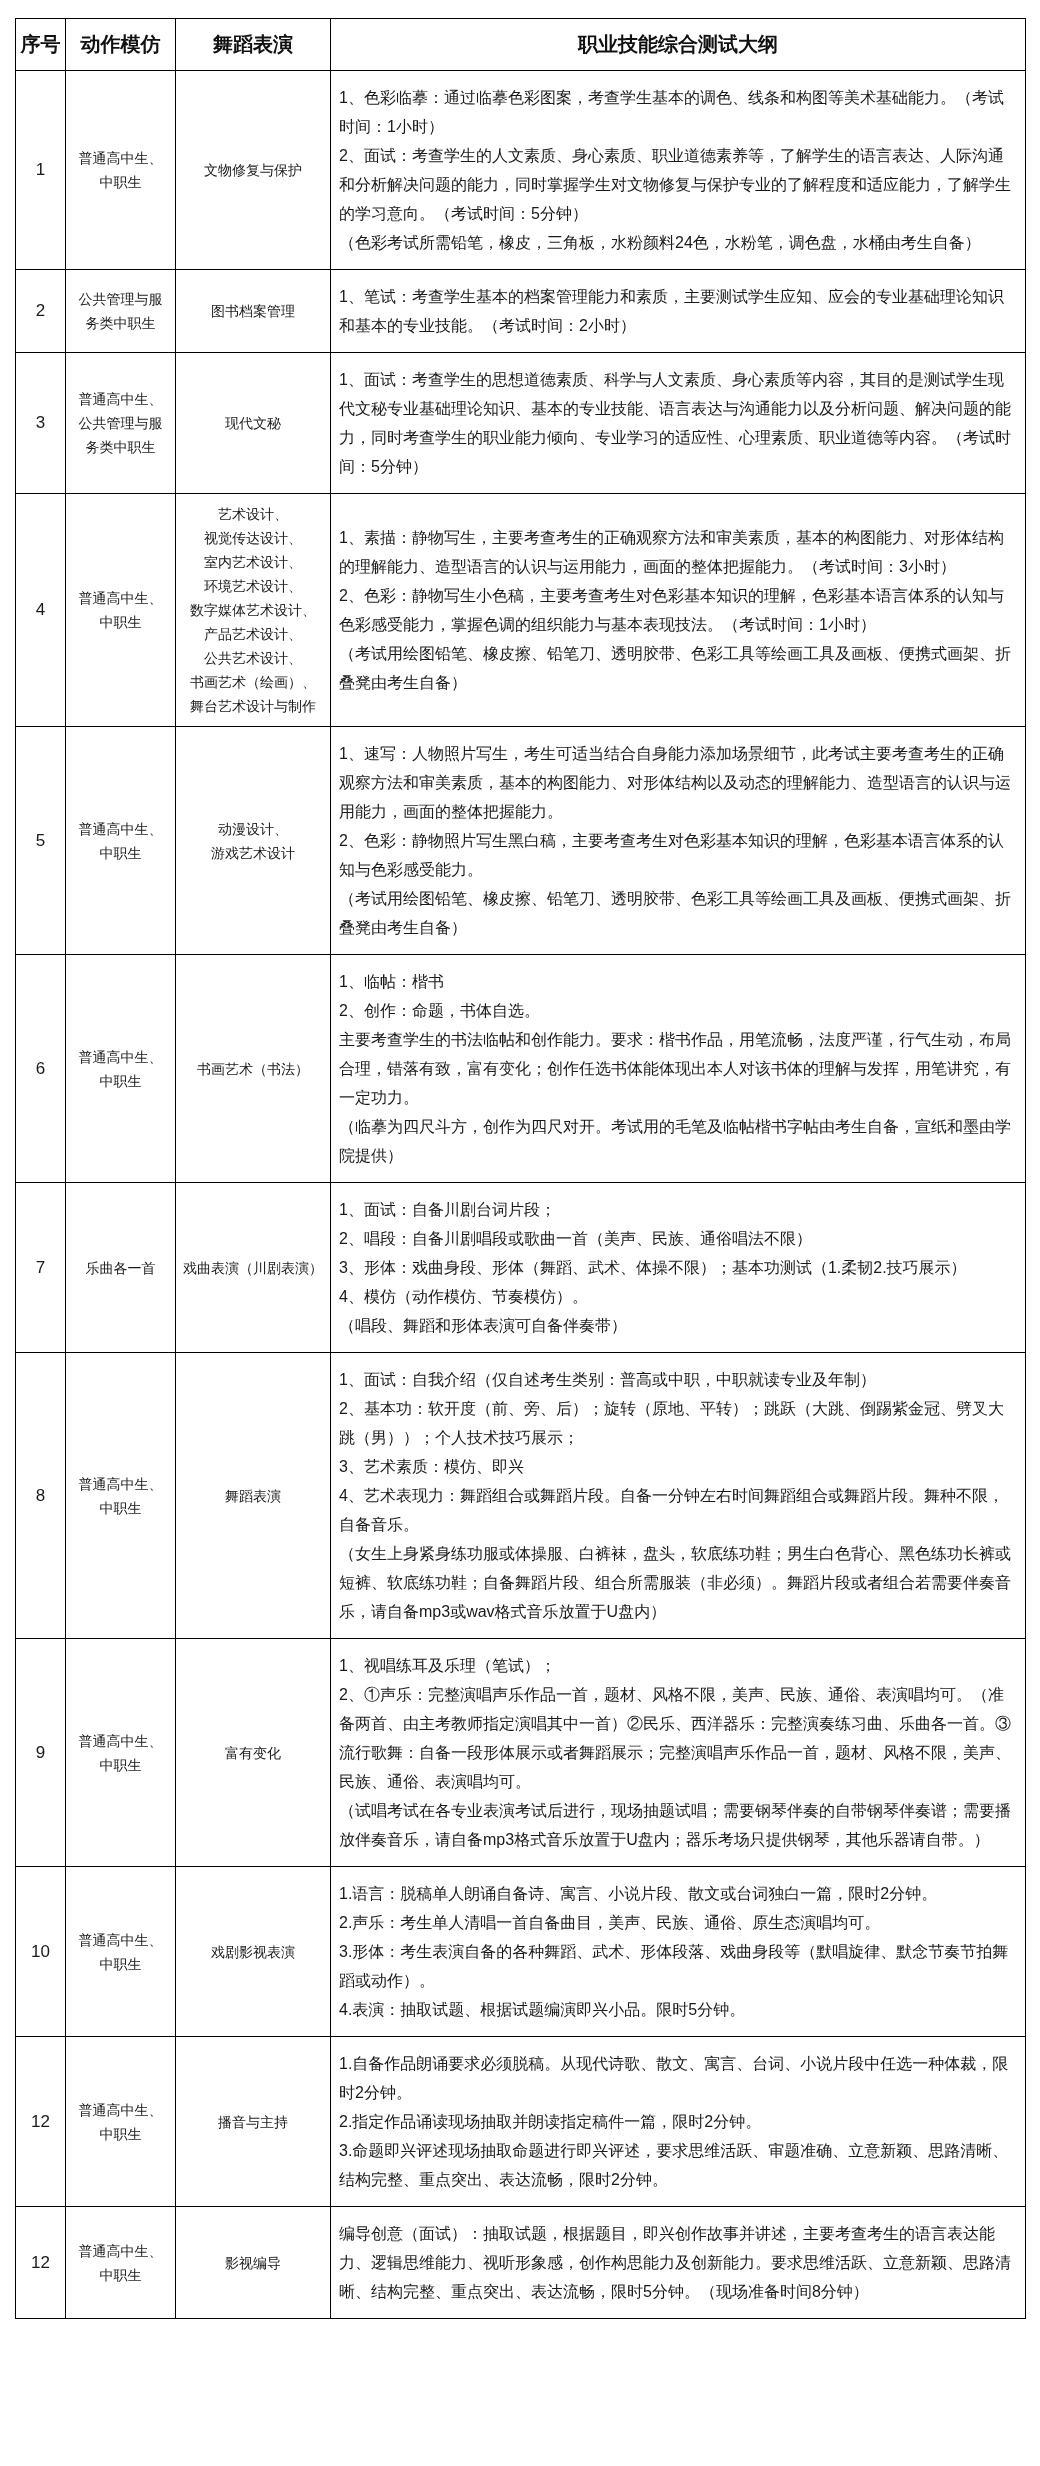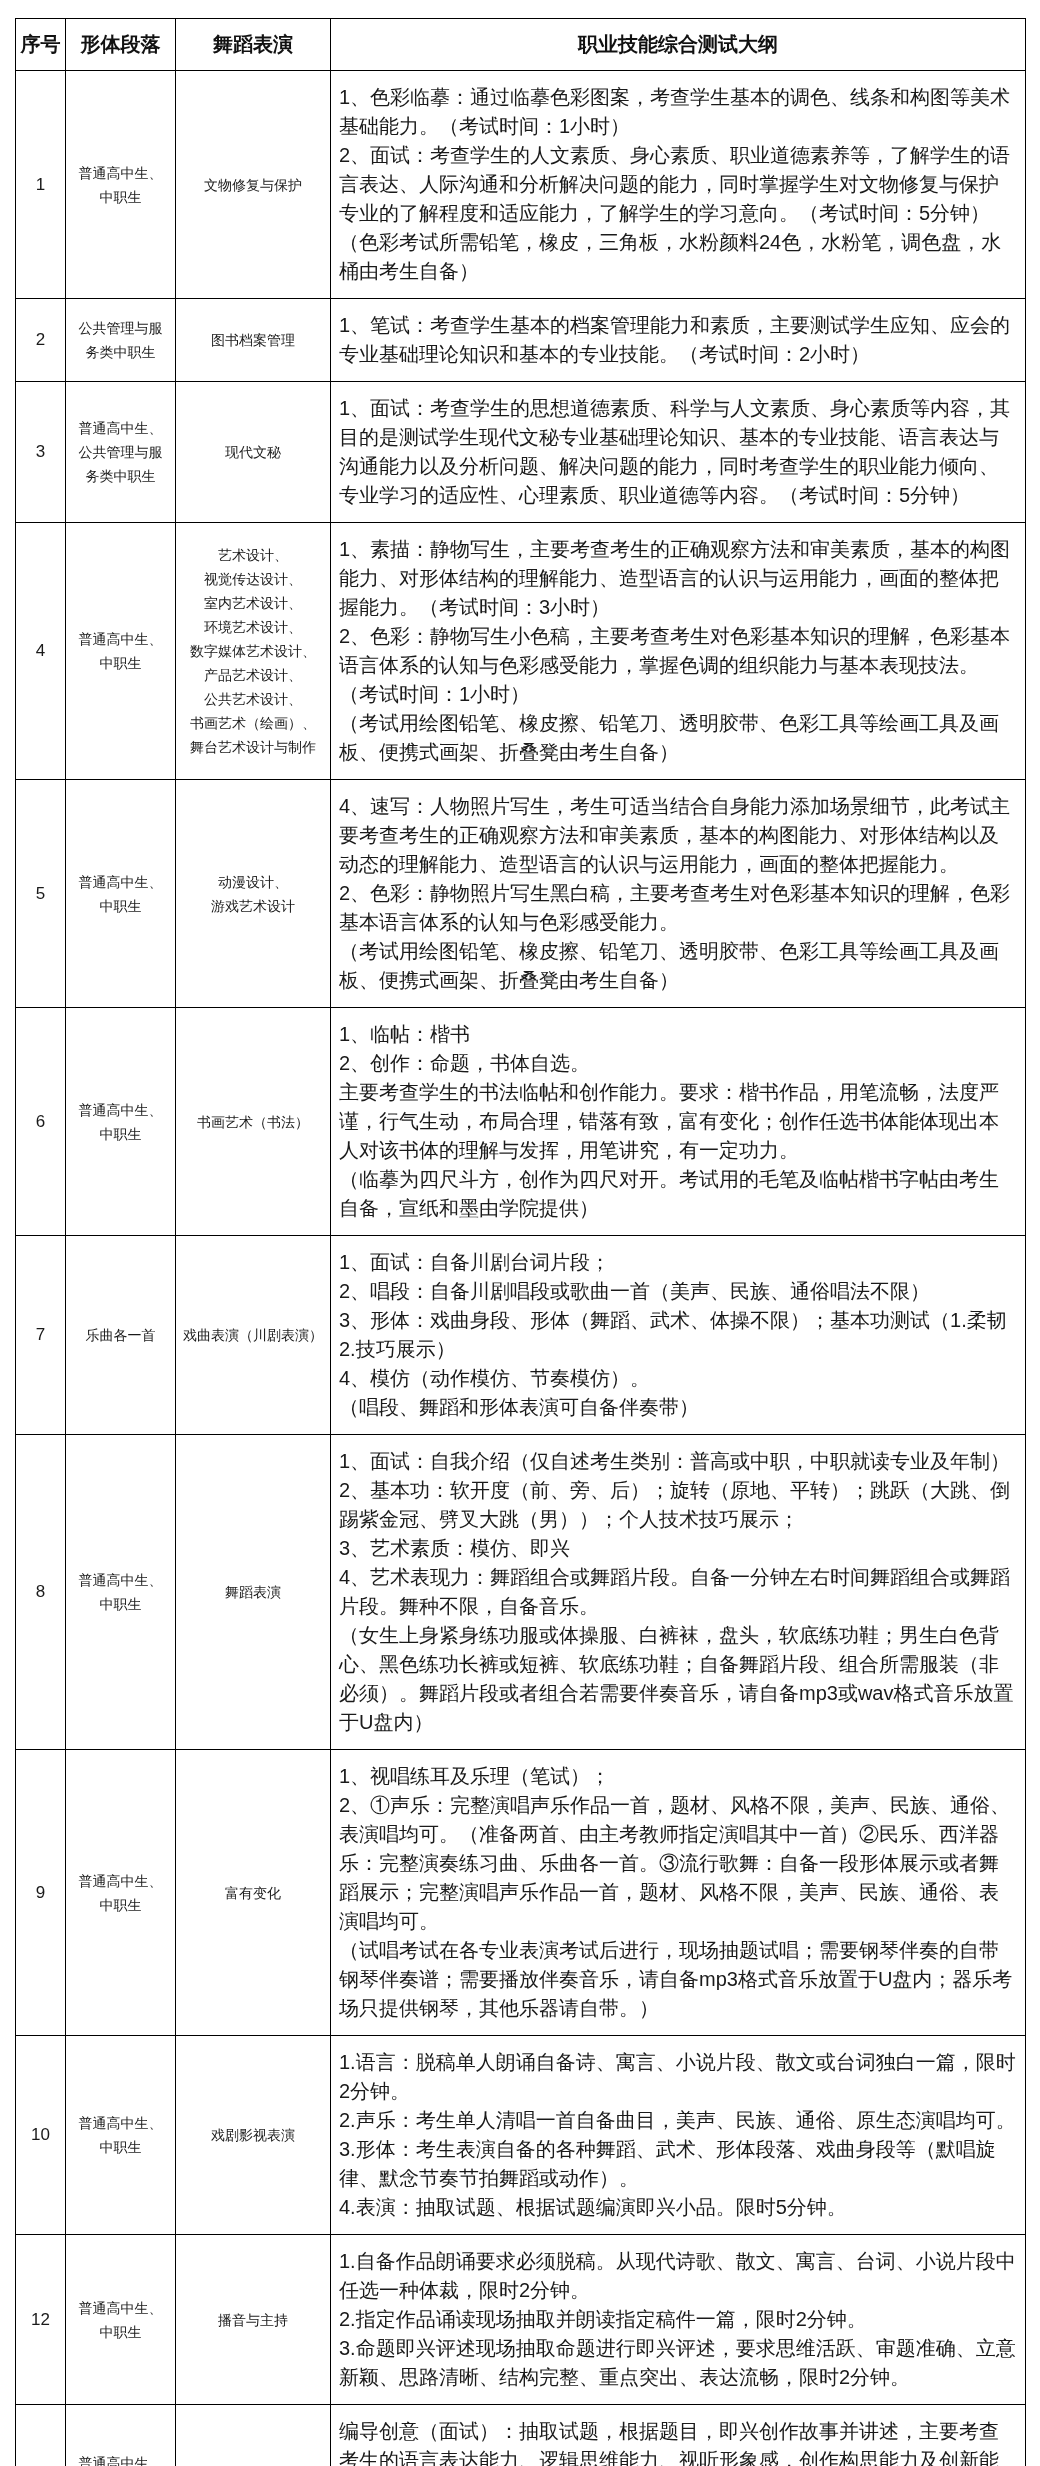--- a/index.html
+++ b/index.html
@@ -39,41 +39,41 @@
     padding: 6px 2px;
   }
   td.c-cat, td.c-major {
     font-size: 14px;
     line-height: 24px;
     text-align: center;
     padding: 8px 3px;
     white-space: pre-line;
   }
   td.c-outline {
-    font-size: 20px;
+    font-size: 16px;
     line-height: 29px;
     text-align: left;
     padding: 12px 8px 12px 8px;
     white-space: pre-line;
   }
 </style>
 </head>
 <body>
 
 <table class="outline-table">
   <colgroup>
     <col style="width:50px">
     <col style="width:110px">
     <col style="width:155px">
     <col style="width:695px">
   </colgroup>
   <thead>
     <tr>
       <th>序号</th>
-      <th>形体段落</th>
+      <th>动作模仿</th>
       <th>舞蹈表演</th>
       <th>职业技能综合测试大纲</th>
     </tr>
   </thead>
   <tbody>
     <tr>
       <td class="c-no">1</td>
       <td class="c-cat">普通高中生、
 中职生</td>
       <td class="c-major">文物修复与保护</td>
@@ -112,21 +112,21 @@
       <td class="c-outline">1、素描：静物写生，主要考查考生的正确观察方法和审美素质，基本的构图能力、对形体结构的理解能力、造型语言的认识与运用能力，画面的整体把握能力。（考试时间：3小时）
 2、色彩：静物写生小色稿，主要考查考生对色彩基本知识的理解，色彩基本语言体系的认知与色彩感受能力，掌握色调的组织能力与基本表现技法。（考试时间：1小时）
 （考试用绘图铅笔、橡皮擦、铅笔刀、透明胶带、色彩工具等绘画工具及画板、便携式画架、折叠凳由考生自备）</td>
     </tr>
     <tr>
       <td class="c-no">5</td>
       <td class="c-cat">普通高中生、
 中职生</td>
       <td class="c-major">动漫设计、
 游戏艺术设计</td>
-      <td class="c-outline">4、速写：人物照片写生，考生可适当结合自身能力添加场景细节，此考试主要考查考生的正确观察方法和审美素质，基本的构图能力、对形体结构以及动态的理解能力、造型语言的认识与运用能力，画面的整体把握能力。
+      <td class="c-outline">1、速写：人物照片写生，考生可适当结合自身能力添加场景细节，此考试主要考查考生的正确观察方法和审美素质，基本的构图能力、对形体结构以及动态的理解能力、造型语言的认识与运用能力，画面的整体把握能力。
 2、色彩：静物照片写生黑白稿，主要考查考生对色彩基本知识的理解，色彩基本语言体系的认知与色彩感受能力。
 （考试用绘图铅笔、橡皮擦、铅笔刀、透明胶带、色彩工具等绘画工具及画板、便携式画架、折叠凳由考生自备）</td>
     </tr>
     <tr>
       <td class="c-no">6</td>
       <td class="c-cat">普通高中生、
 中职生</td>
       <td class="c-major">书画艺术（书法）</td>
       <td class="c-outline">1、临帖：楷书
 2、创作：命题，书体自选。

